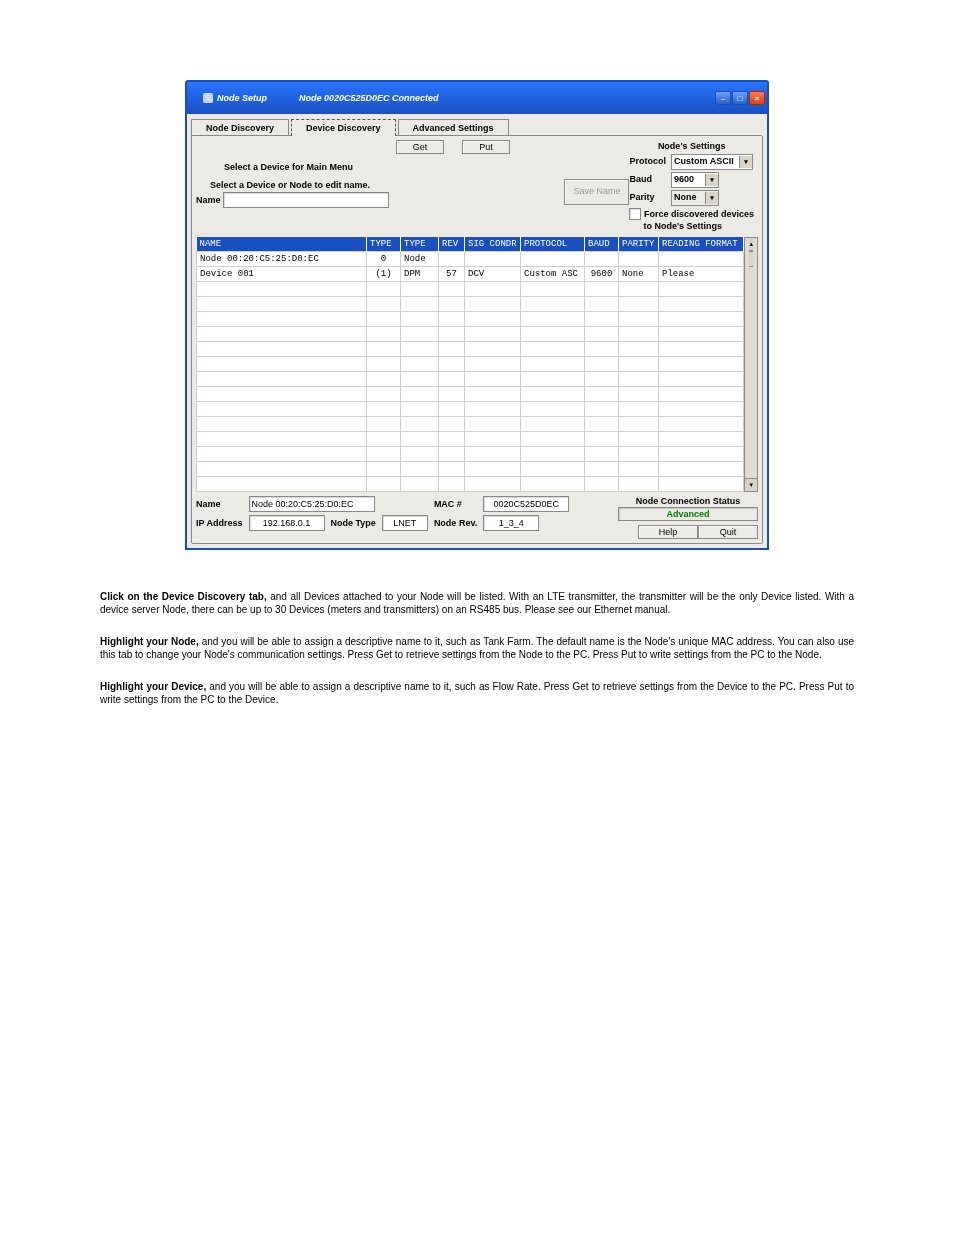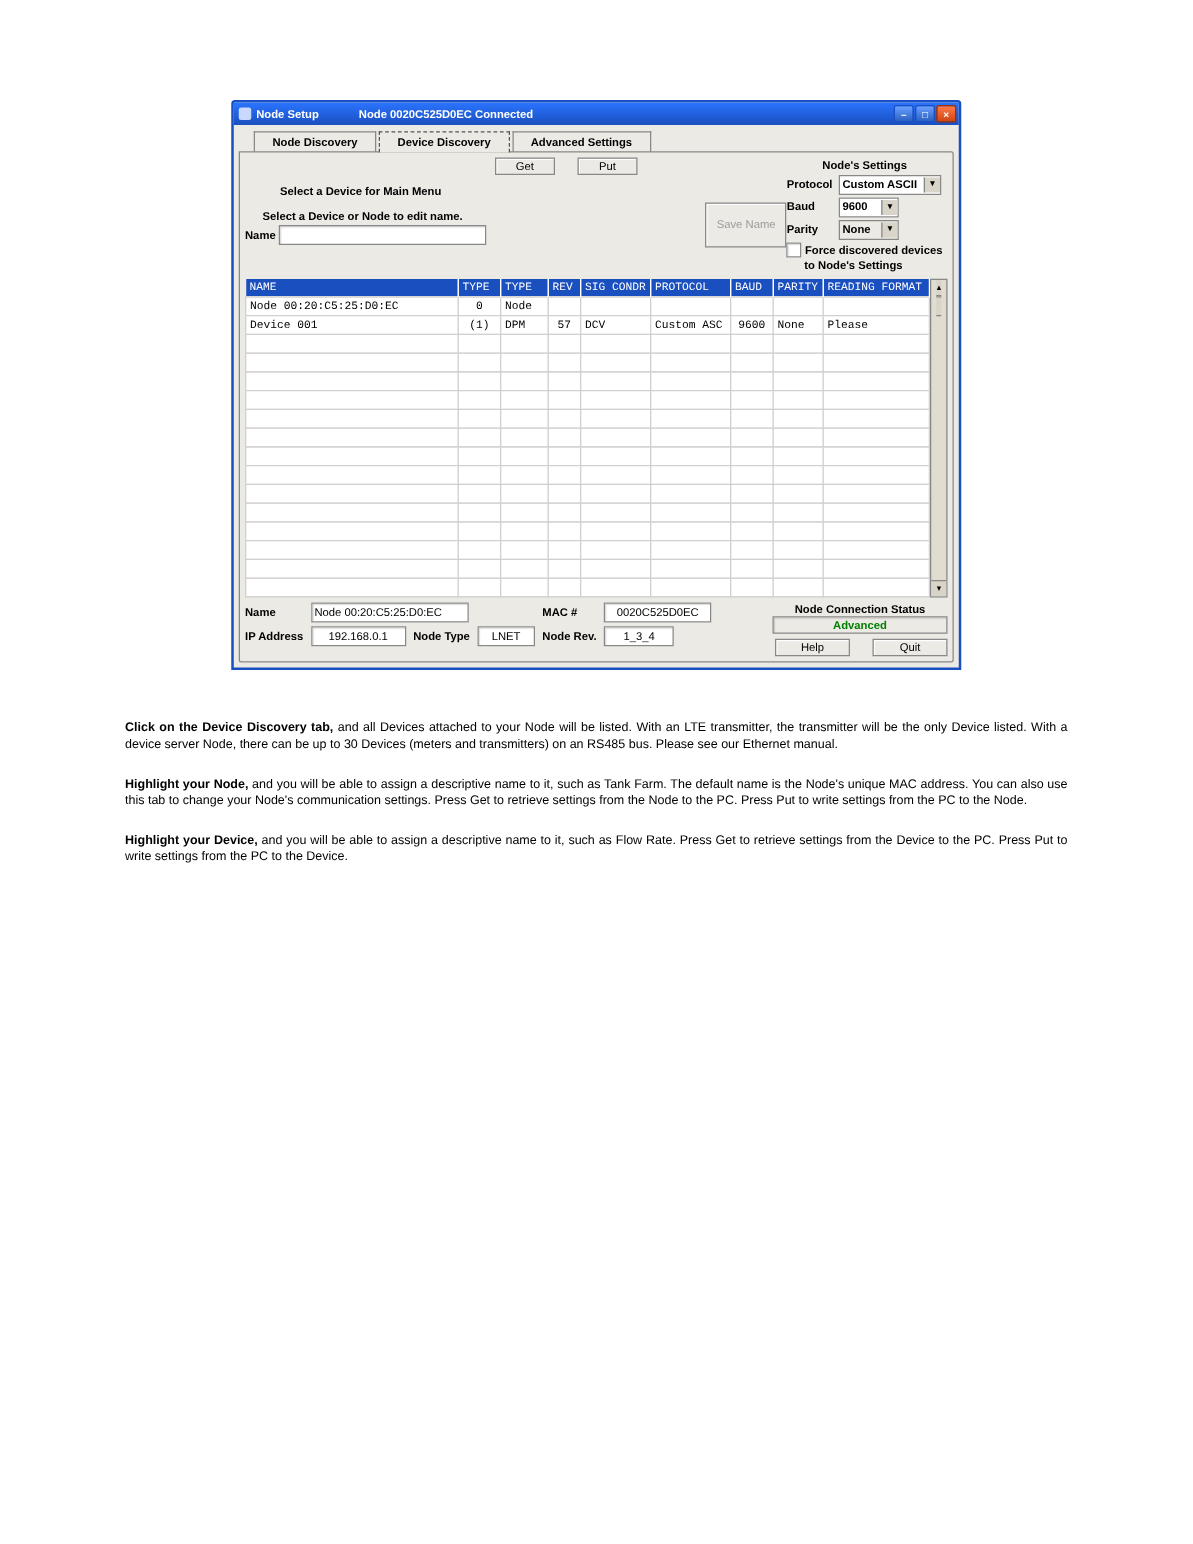--- a/index.html
+++ b/index.html
@@ -22,27 +22,28 @@
     width: 580px;
     margin: 0 auto 40px auto;
     border: 2px solid #1a4fbf;
     border-radius: 3px 3px 0 0;
     background: #eceae4;
     font-family: Tahoma, Arial, sans-serif;
   }
   .titlebar {
     background: linear-gradient(to bottom, #2a74ff 0%, #1a4fbf 100%);
     color: #fff;
-    height: 18px;
+    height: 32px;
     display: flex;
     align-items: center;
     justify-content: space-between;
     font-size: 9px;
     font-weight: bold;
-    padding: 0 2px 0 4px;
+    padding: 0 2px 0 16px;
+    font-style: italic;
   }
   .titlebar-left { display: flex; align-items: center; gap: 4px; }
   .titlebar .icon-app {
     width: 10px; height: 10px; background: #c8d8ff; border-radius: 2px;
   }
   .win-controls { display: flex; gap: 1px; }
   .win-btn {
     width: 14px; height: 12px;
     background: linear-gradient(to bottom,#6aa0ff,#2a60c0);
     border: 1px solid #1a4fbf;
@@ -50,21 +51,20 @@
     display: flex; align-items: center; justify-content: center;
     color: #fff; font-size: 8px; font-weight: bold;
   }
   .win-btn.close { background: linear-gradient(to bottom,#ff7a4a,#d14512); border-color:#a03000; }
   .client {
     padding: 4px;
   }
   
   .tabs {
     display: flex;
-    margin-left: 12px;
   }
   .tab {
     font-size: 9px;
     font-weight: bold;
     padding: 3px 14px;
     border: 1px solid #888;
     border-bottom: none;
     background: #eceae4;
     position: relative;
     top: 1px;
@@ -246,21 +246,21 @@
   .status-box .inset {
     border: 1px solid #888;
     background: #eceae4;
     padding: 1px 0;
     margin-top: 1px;
     box-shadow: inset 1px 1px 1px rgba(0,0,0,0.15);
     color: #008000;
   }
   .bottom-buttons {
     display: flex;
-    gap: 18px;
+    gap: 0;
     margin-top: 4px;
     justify-content: flex-end;
   }
   
   .para {
     font-size: 10px;
     line-height: 1.35;
     text-align: justify;
     margin: 0 0 18px 0;
   }
@@ -304,21 +304,21 @@
             </div>
             <div class="instr">Select a Device for Main Menu</div>
             <div style="display:flex; align-items:center;">
               <div style="flex:1">
                 <div class="instr2">Select a Device or Node to edit name.</div>
                 <div class="edit-row">
                   <span class="lbl">Name</span>
                   <input class="textbox" style="width: 160px;">
                 </div>
               </div>
-              <button class="btn btn-narrow lbl-gray" disabled="" style="white-space:pre-line; height:36px; line-height:1.1;">Save Name</button>
+              <button class="btn btn-narrow lbl-gray" disabled="" style="white-space:pre-line; height:26px; line-height:1.1;">Save Name</button>
             </div>
           </div>
 
           <div class="settings-box">
             <div class="title">Node's Settings</div>
             <div class="settings-grid">
               <span>Protocol</span>
               <div class="selectbox" style="width:78px">
                 <span>Custom ASCII</span>
                   <span class="arrow">▾</span>

